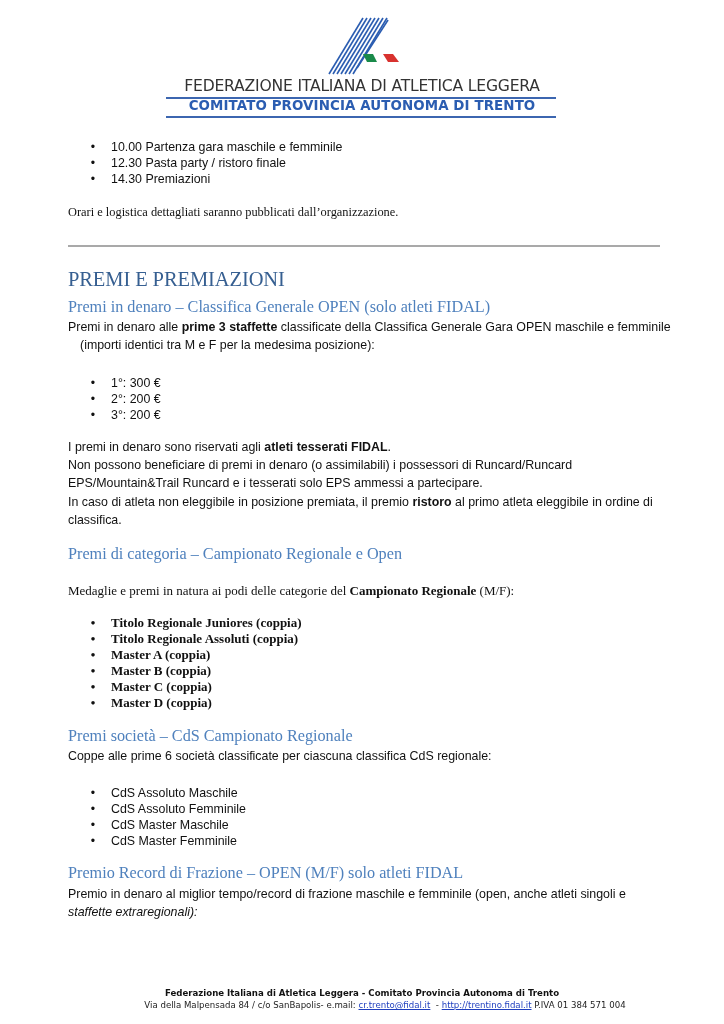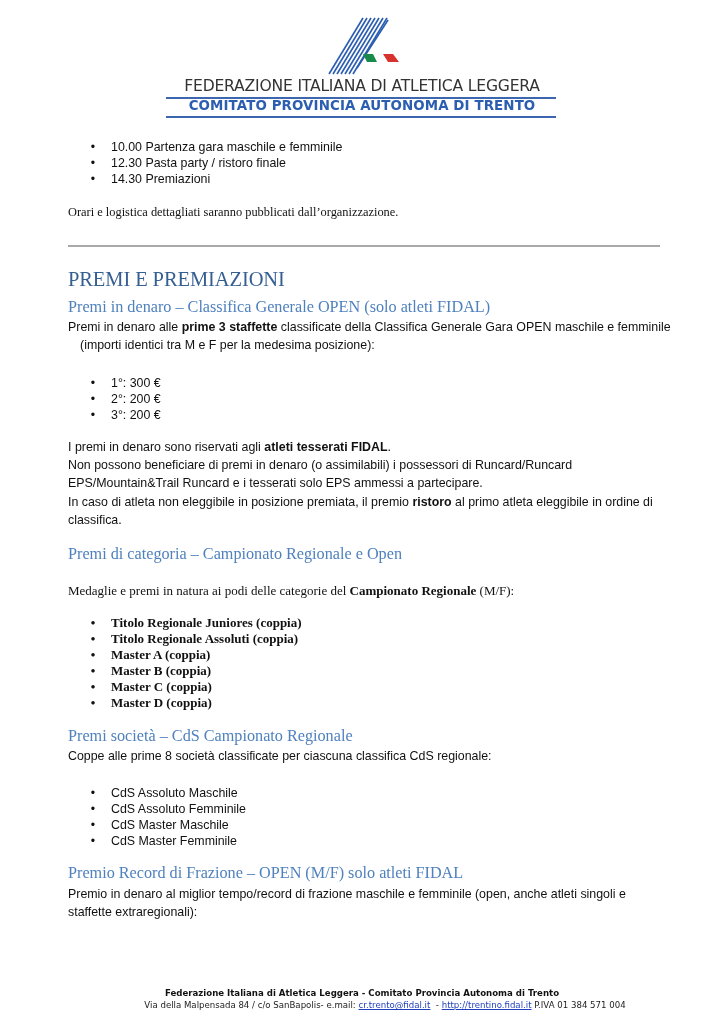--- a/index.html
+++ b/index.html
@@ -86,26 +86,26 @@
 <ul class="abs blist txt serif" style="left:68px; top:615px; font-size:13px; font-weight:bold;">
   <li><span class="bullet">•</span><span>Titolo Regionale Juniores (coppia)</span></li>
   <li><span class="bullet">•</span><span>Titolo Regionale Assoluti (coppia)</span></li>
   <li><span class="bullet">•</span><span>Master A (coppia)</span></li>
   <li><span class="bullet">•</span><span>Master B (coppia)</span></li>
   <li><span class="bullet">•</span><span>Master C (coppia)</span></li>
   <li><span class="bullet">•</span><span>Master D (coppia)</span></li>
 </ul>
 
 <div class="abs h2" style="left:68px; top:727px;">Premi società – CdS Campionato Regionale</div>
-<div class="abs txt" style="left:68px; top:748px;">Coppe alle prime 8 società classificate per ciascuna classifica CdS regionale:</div>
+<div class="abs txt" style="left:68px; top:748px;">Coppe alle prime 6 società classificate per ciascuna classifica CdS regionale:</div>
 <ul class="abs blist txt" style="left:68px; top:785px;">
   <li><span class="bullet">•</span><span>CdS Assoluto Maschile</span></li>
   <li><span class="bullet">•</span><span>CdS Assoluto Femminile</span></li>
   <li><span class="bullet">•</span><span>CdS Master Maschile</span></li>
   <li><span class="bullet">•</span><span>CdS Master Femminile</span></li>
 </ul>
 
 <div class="abs h2" style="left:68px; top:864px;">Premio Record di Frazione – OPEN (M/F) solo atleti FIDAL</div>
 <div class="abs txt" style="left:68px; top:886px;">Premio in denaro al miglior tempo/record di frazione maschile e femminile (open, anche atleti singoli e</div>
-<div class="abs txt" style="left:68px; top:904px;">staffette extraregionali):</div>
+<div class="abs txt" style="left:68px; top:904px;font-style:italic;">staffette extraregionali):</div>
 
 <div id="footer1" class="abs">Federazione Italiana di Atletica Leggera - Comitato Provincia Autonoma di Trento</div>
 <div id="footer2" class="abs"><span>Via della Malpensada 84 / c/o SanBapolis- e.mail: </span><a>cr.trento@fidal.it</a><span style="white-space:pre;">  - </span><a>http://trentino.fidal.it</a><span style="white-space:pre;"> P.IVA 01 384 571 004</span></div>
 
 </body></html>

